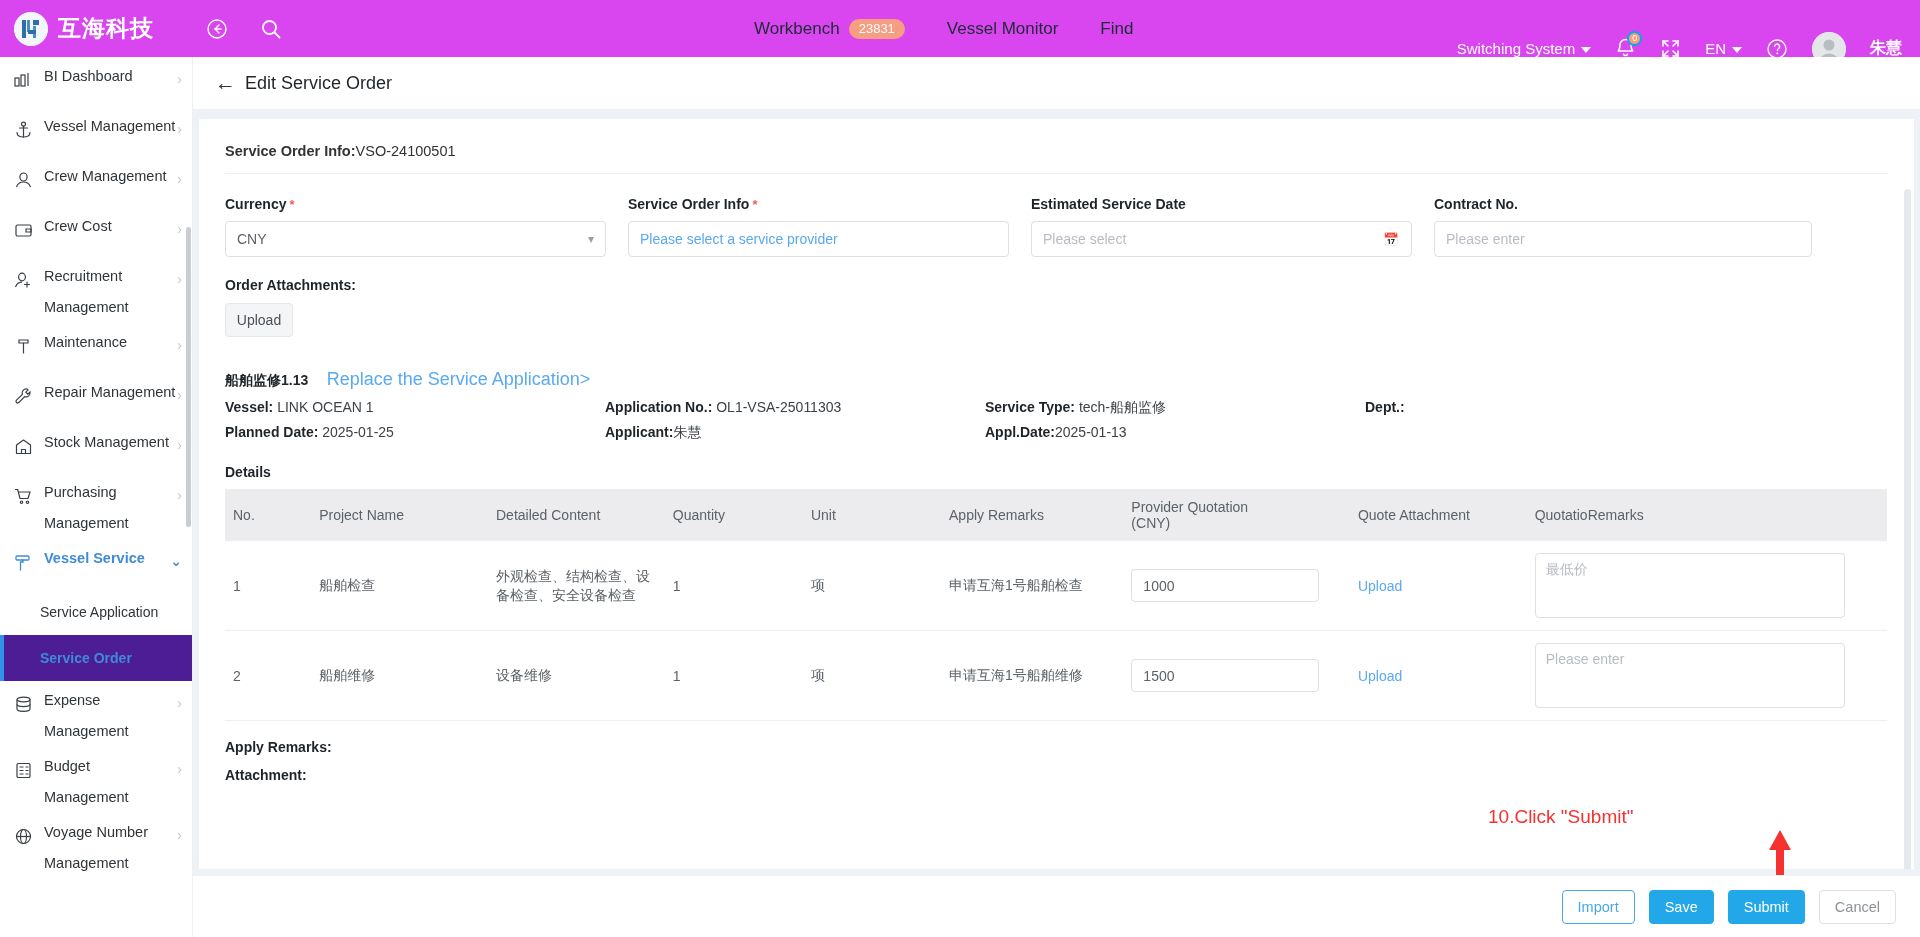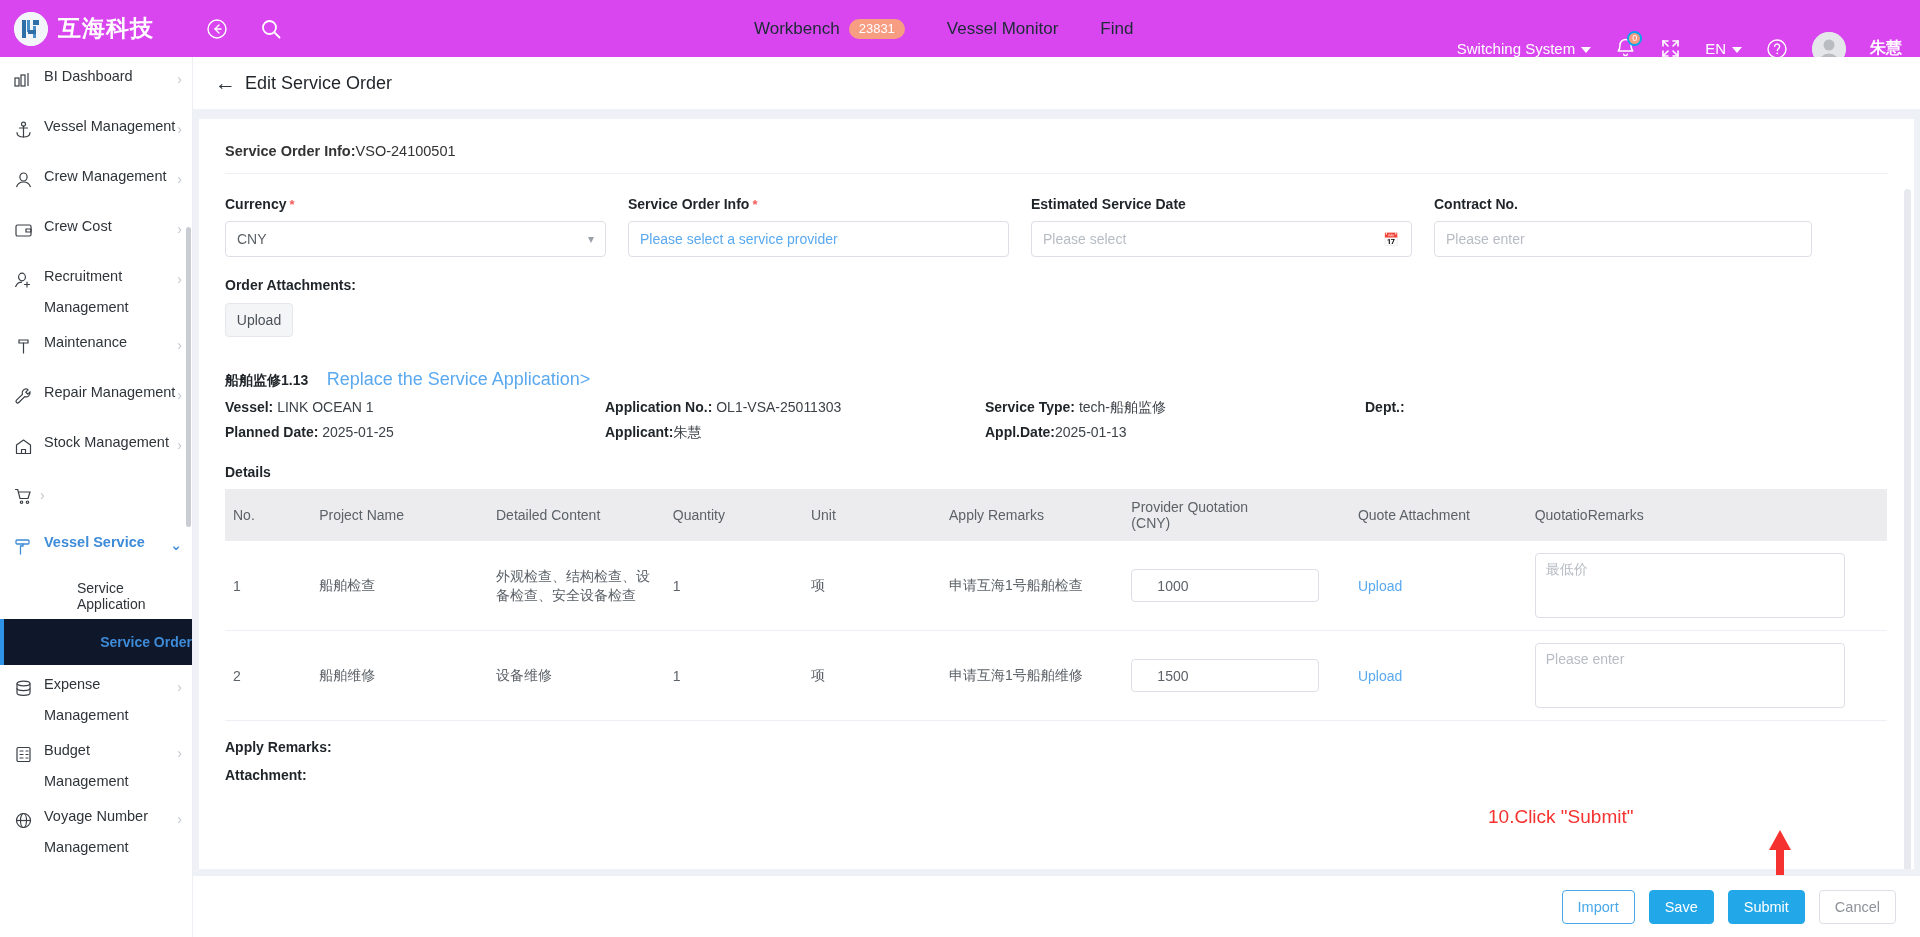--- a/index.html
+++ b/index.html
@@ -79,25 +79,25 @@
   .side-icon { width: 26px; flex: 0 0 26px; color:#3a3f45; margin-top: 14px; }
   .side-label {
     flex: 1; font-size: 14.5px; color: #2f3439; line-height: 31px;
     padding-top: 4px; padding-left: 4px;
   }
   .side-arrow { color:#c2c7ce; font-size: 14px; margin-top: 14px; }
   .side-item.active .side-label,
   .side-item.active .side-icon,
   .side-item.active .side-arrow { color: #3e8bd8; font-weight: bold; }
   .sub-item {
-    padding-left: 77px; height: 46px; display:flex; align-items:center;
+    padding-left: 40px; height: 46px; display:flex; align-items:center;
     font-size: 14px; color:#2f3439; cursor:pointer;
   }
-  .sub-item.selected { background:#0f172a; color:#3e8bd8; font-weight:bold;
-                       box-shadow: inset 4px 0 0 #2f93e8; justify-content: flex-end;}
+  .sub-item.selected { background:#4c1d95; color:#3e8bd8; font-weight:bold;
+                       box-shadow: inset 4px 0 0 #2f93e8;}
   .side-scroll {
     position:absolute; right:1px; top:170px; width:5px; height:300px;
     background:#c9cdd3; border-radius:3px;
   }
 
   
   .main {
     position:absolute; top:57px; left:193px; width:1727px; height:880px;
     background:#eef1f6;
   }
@@ -160,21 +160,21 @@
   }
   table.det tbody td {
     font-size: 14px; color:#5c6268; padding: 12px 8px; vertical-align: middle;
     border-bottom: 1px solid #eceff3;
   }
   .th-no{width:78px;} .th-proj{width:160px;} .th-det{width:160px;}
   .th-qty{width:125px;} .th-unit{width:125px;} .th-rem{width:165px;}
   .th-quo{width:205px;} .th-att{width:160px;} .th-qr{width:310px;}
   .q-input {
     width: 188px; height: 33px; border:1px solid #dcdfe6; border-radius:4px;
-    display:flex; align-items:center; padding:0 25px; font-size:14px; color:#5c6268;
+    display:flex; align-items:center; padding:0 11px; font-size:14px; color:#5c6268;
   }
   .upload-link { color:#5aa9ef; font-size:14px; cursor:pointer; }
   .q-area {
     width: 310px; height: 65px; border:1px solid #dcdfe6; border-radius:4px;
     padding: 7px 10px; font-size:14px; color:#b7bcc4;
   }
   .two-line { line-height: 19px; }
 
   .bottom-labels { margin-top: 18px; }
   .bottom-labels div { font-size:14px; font-weight:bold; color:#1f2429; margin-bottom: 12px;}
@@ -395,20 +395,21 @@
   </div>
 
   <div class="side-item">
     <span class="side-icon">
       <svg width="19" height="19" viewBox="0 0 19 19" fill="none" stroke="#3a3f45" stroke-width="1.2" stroke-linecap="round">
         <path d="M1.5 2.5h2.2l2.3 9h8l2-6.5H5"></path>
         <circle cx="7.5" cy="15.2" r="1.2"></circle>
           <circle cx="13.5" cy="15.2" r="1.2"></circle>
       </svg>
     </span>
+    <span class="side-label">Purchasing Management</span>
     <span class="side-arrow">›</span>
   </div>
 
   <div class="side-item active">
     <span class="side-icon">
       <svg width="19" height="19" viewBox="0 0 19 19" fill="none" stroke="#3e8bd8" stroke-width="1.3" stroke-linecap="round">
         <rect x="2" y="3" width="13" height="4" rx="1"></rect>
         <path d="M9 7v2H6.5v8"></path>
       </svg>
     </span>

